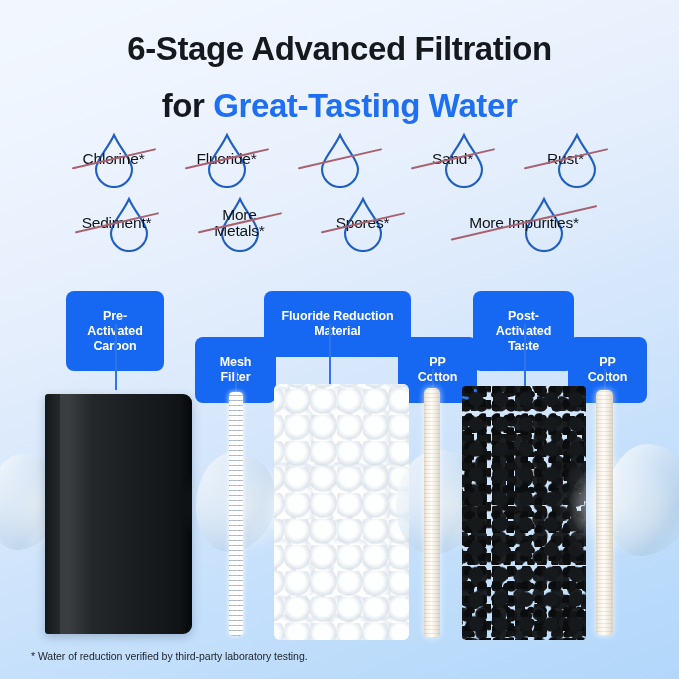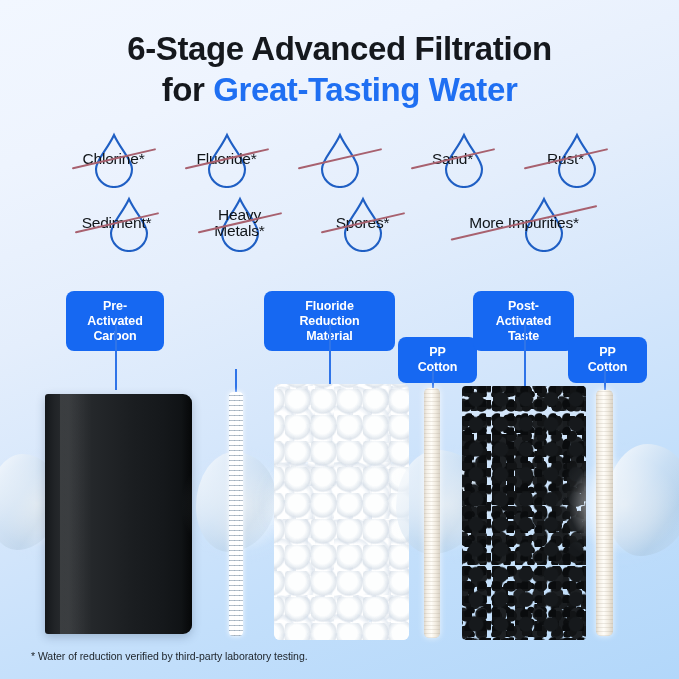--- a/index.html
+++ b/index.html
@@ -35,21 +35,21 @@
     text-align: center;
     line-height: 1.18;
   }
   #headline .line {
     font-size: 33px;
     font-weight: 700;
     letter-spacing: -0.4px;
     color: #15181d;
     white-space: nowrap;
   }
-  #headline .line2 { margin-top: 2px; }
+  #headline .line2 { margin-top: 18px; }
   #headline .accent { color: #1f6ff2; }
 
   
   .drop-row {
     position: absolute;
     width: 679px;
     height: 62px;
     display: flex;
     justify-content: center;
     align-items: center;
@@ -109,21 +109,21 @@
   
   .callout {
     position: absolute;
     background: #1668f2;
     color: #ffffff;
     border-radius: 8px;
     font-size: 12.5px;
     font-weight: 700;
     line-height: 1.18;
     text-align: center;
-    padding: 8px 11px;
+    padding: 18px 11px;
     letter-spacing: -0.1px;
     white-space: pre-line;
   }
   .connector {
     position: absolute;
     width: 1.6px;
     background: #2f74e8;
   }
 
   
@@ -349,21 +349,21 @@
         <path d="M23 3 C16 18, 5 28, 5 37 A18 18 0 0 0 41 37 C41 28, 30 18, 23 3 Z" fill="none" stroke="#1f5fc4" stroke-width="2.1"></path>
       </svg>
       <div class="drop-text">Sediment*</div>
       <div class="strike"></div>
     </div>
 
     <div class="drop-item">
       <svg class="drop-glyph" viewBox="0 0 46 56">
         <path d="M23 3 C16 18, 5 28, 5 37 A18 18 0 0 0 41 37 C41 28, 30 18, 23 3 Z" fill="none" stroke="#1f5fc4" stroke-width="2.1"></path>
       </svg>
-      <div class="drop-text two-line">Heavy
+      <div class="drop-text two-line">More
 Metals*</div>
       <div class="strike"></div>
     </div>
 
     <div class="drop-item">
       <svg class="drop-glyph" viewBox="0 0 46 56">
         <path d="M23 3 C16 18, 5 28, 5 37 A18 18 0 0 0 41 37 C41 28, 30 18, 23 3 Z" fill="none" stroke="#1f5fc4" stroke-width="2.1"></path>
       </svg>
       <div class="drop-text">Spores*</div>
       <div class="strike"></div>
@@ -375,23 +375,24 @@
       </svg>
       <div class="drop-text">More Impurities*</div>
       <div class="strike"></div>
     </div>
   </div>
 
   <div class="callout" style="left:66px; top:291px; width:98px;">Pre-Activated
 Carbon</div>
   <div class="connector" style="left:115px; top:324px; height:66px;"></div>
 
+  <div class="callout" style="left:195px; top:337px; width:81px;">Mesh Filter</div>
   <div class="connector" style="left:235px; top:369px; height:30px;"></div>
 
-  <div class="callout" style="left:264px; top:291px; width:131px;">Fluoride Reduction
+  <div class="callout" style="left:264px; top:291px; width:147px;">Fluoride Reduction
 Material</div>
   <div class="connector" style="left:329px; top:324px; height:60px;"></div>
 
   <div class="callout" style="left:398px; top:337px; width:79px;">PP Cotton</div>
   <div class="connector" style="left:432px; top:369px; height:24px;"></div>
 
   <div class="callout" style="left:473px; top:291px; width:101px;">Post-Activated
 Taste</div>
   <div class="connector" style="left:524px; top:324px; height:63px;"></div>
 

